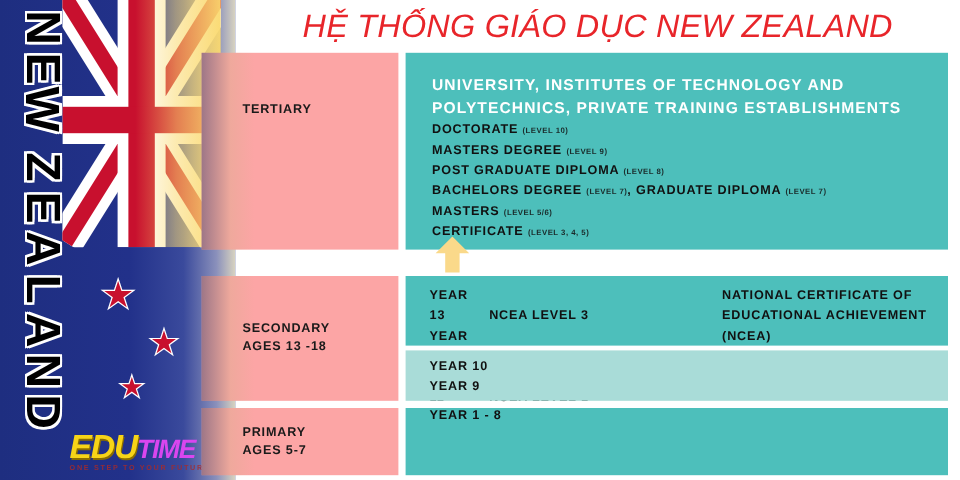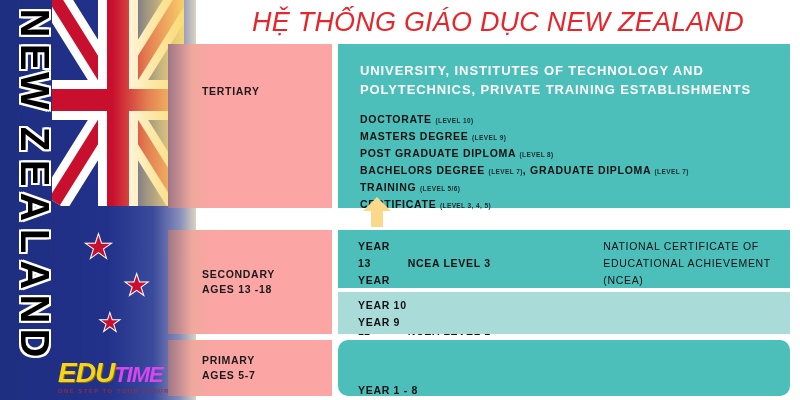--- a/index.html
+++ b/index.html
@@ -75,37 +75,37 @@
   .ylabel-tertiary{top:44px;height:164px;align-items:flex-start;padding-top:40px;}
   .ylabel-secondary{top:230px;height:104px;}
   .ylabel-primary{top:340px;height:56px;}
 
   
   .teal{position:absolute;background:#4dbfbb;box-sizing:border-box;}
   .teal-light{background:#a9dcd8;}
 
   .box-tertiary{left:338px;top:44px;width:452px;height:164px;padding:18px 14px 0 22px;}
   .tert-head{color:#ffffff;font-size:13px;font-weight:bold;letter-spacing:.9px;line-height:1.45;
-    margin-bottom:11px;}
+    }
   .qual{color:#111;font-size:10.5px;font-weight:bold;letter-spacing:.7px;line-height:1.62;
     white-space:nowrap;}
   .qual .lvl{font-size:6.5px;font-weight:bold;letter-spacing:.4px;opacity:.85;}
 
   .box-ncea{left:338px;top:230px;width:452px;height:58px;padding:8px 0 12px 20px;}
   .ncea-grid{display:flex;}
   .ncea-years{width:218px;}
   .ncea-row{color:#111;font-size:10.5px;font-weight:bold;letter-spacing:.7px;line-height:1.62;}
   .ncea-row .yr{display:inline-block;width:46px;}
-  .ncea-cert{color:#111;font-size:10.5px;font-weight:normal;letter-spacing:.7px;line-height:1.62;margin-left:48px;}
+  .ncea-cert{color:#111;font-size:10.5px;font-weight:bold;letter-spacing:.7px;line-height:1.62;margin-left:48px;}
 
   .box-year910{left:338px;top:292px;width:452px;height:42px;padding:5px 0 0 20px;}
   .y910-row{color:#111;font-size:10.5px;font-weight:bold;letter-spacing:.7px;line-height:1.62;}
 
   .box-primary{left:338px;top:340px;width:452px;height:56px;
-    display:flex;align-items:flex-end;padding-left:20px;border-radius:10px;}
+    display:flex;align-items:flex-start;padding-left:20px;}
   .prim-row{color:#111;font-size:10.5px;font-weight:bold;letter-spacing:.7px;}
 
   
   .arrow-up{position:absolute;left:362px;top:196px;width:30px;height:32px;z-index:5;}
 </style>
 </head>
 <body>
 
 <div class="infographic">
 
@@ -191,21 +191,21 @@
       <span>POST GRADUATE DIPLOMA</span>
       <span class="lvl">(LEVEL 8)</span>
     </div>
     <div class="qual">
       <span>BACHELORS DEGREE</span>
       <span class="lvl">(LEVEL 7)</span><span>,</span>
       <span>GRADUATE DIPLOMA</span>
       <span class="lvl">(LEVEL 7)</span>
     </div>
     <div class="qual">
-      <span>TRAINING</span>
+      <span>MASTERS</span>
       <span class="lvl">(LEVEL 5/6)</span>
     </div>
     <div class="qual">
       <span>CERTIFICATE</span>
       <span class="lvl">(LEVEL 3, 4, 5)</span>
     </div>
   </div>
 
   <svg class="arrow-up" viewBox="0 0 30 32">
     <polygon points="15,1 29,15 21,15 21,31 9,31 9,15 1,15" fill="#fad98a"></polygon>

